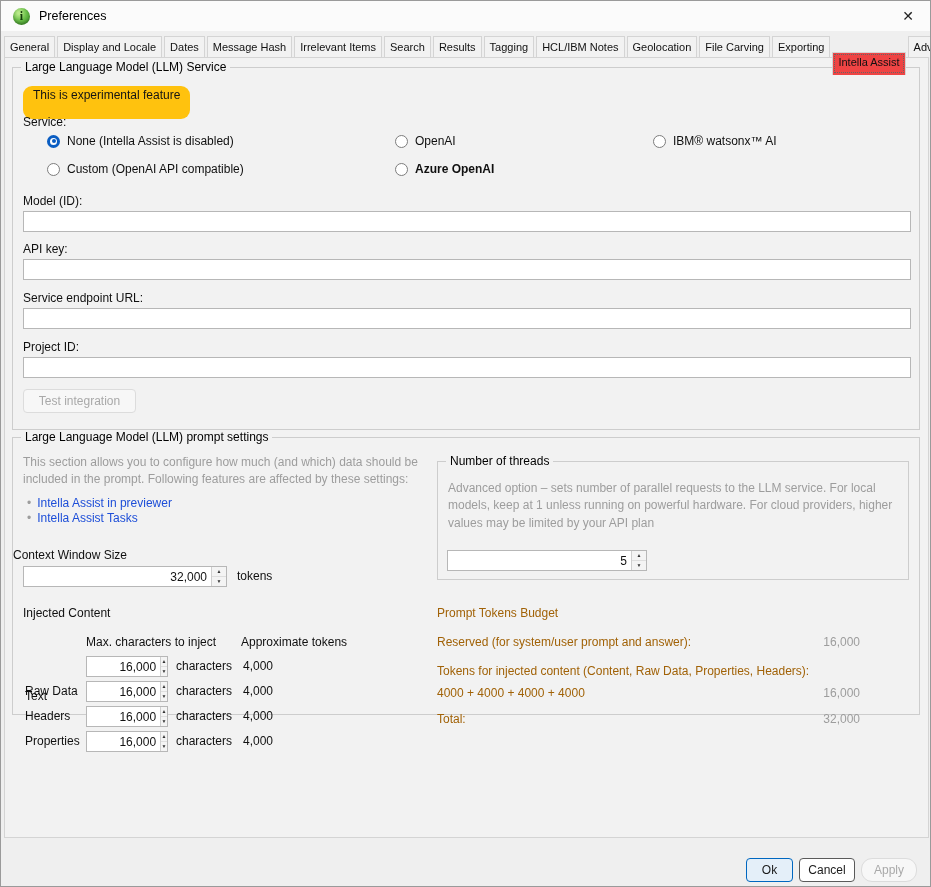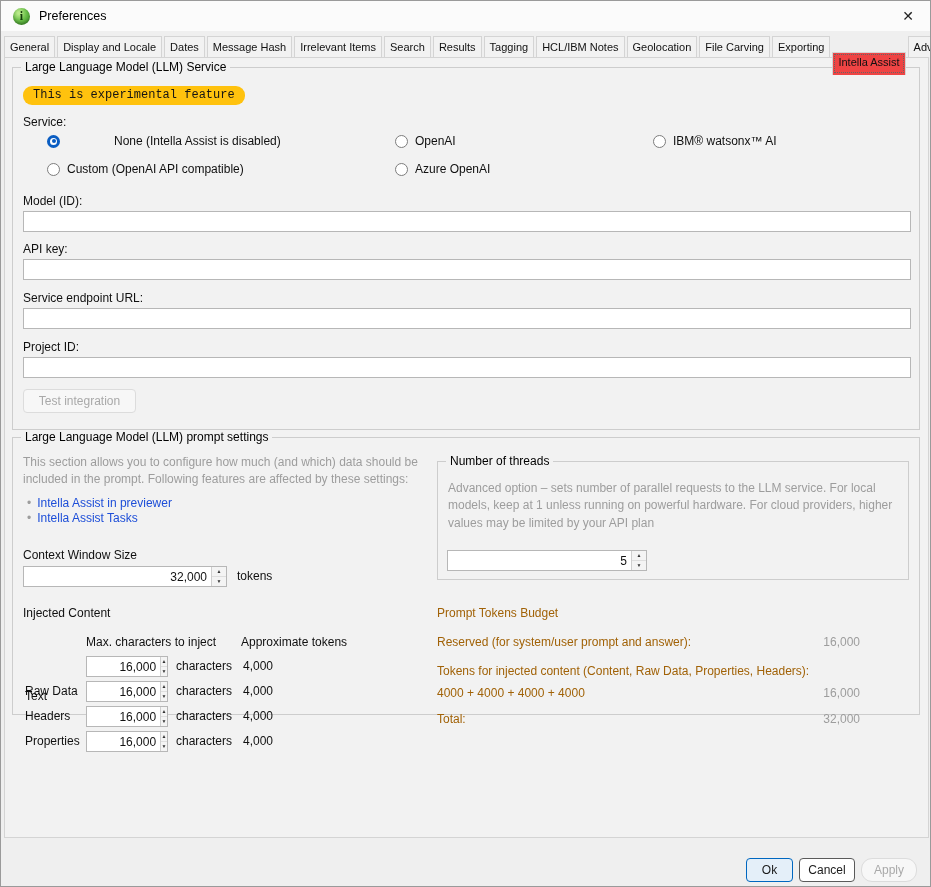--- a/index.html
+++ b/index.html
@@ -47,21 +47,21 @@
   }
   .groupbox {
     position:absolute; border:1px solid #cdcdcd; background:#f2f2f2;
   }
   .groupbox > .gb-label {
     position:absolute; top:-8px; left:8px; background:#f2f2f2;
     padding:0 4px; font-size:12px; color:#000; white-space:nowrap;
   }
   .badge {
     position:absolute; display:inline-block; background:#ffc20e; color:#141414;
-    border-radius:9px; padding:2px 10px 3px; font-size:12px;font-family:Liberation Mono, monospace;
+    border-radius:9px; padding:2px 10px 17px; font-size:12px;
   }
   .lbl { position:absolute; font-size:12px; color:#101010; white-space:nowrap; }
   .gray { color:#a16207; }
   .txt {
     position:absolute; height:21px; background:#fff; border:1px solid #b7b7b7;
     font-family:"Liberation Sans", sans-serif; font-size:12px; padding:0 4px; color:#111;
   }
   
   .radio-row { position:absolute; display:flex; align-items:center; cursor:pointer; }
   .radio-circle {
@@ -138,38 +138,38 @@
 
   <div class="panel">
 
     <div class="groupbox" style="left:7px; top:9px; width:908px; height:363px;">
       <span class="gb-label">Large Language Model (LLM) Service</span>
 
       <span class="badge" style="left:10px; top:18px;">This is experimental feature</span>
 
       <span class="lbl" style="left:10px; top:47px;">Service:</span>
 
-      <div class="radio-row selected" style="left:34px; top:66px;gap:47px;">
+      <div class="radio-row selected" style="left:34px; top:66px;">
         <span class="radio-circle"></span>
         <span class="radio-label">None (Intella Assist is disabled)</span>
       </div>
       <div class="radio-row" style="left:382px; top:66px;">
         <span class="radio-circle"></span>
         <span class="radio-label">OpenAI</span>
       </div>
       <div class="radio-row" style="left:640px; top:66px;">
         <span class="radio-circle"></span>
         <span class="radio-label">IBM® watsonx™ AI</span>
       </div>
 
       <div class="radio-row" style="left:34px; top:94px;">
         <span class="radio-circle"></span>
         <span class="radio-label">Custom (OpenAI API compatible)</span>
       </div>
-      <div class="radio-row" style="left:382px; top:94px;">
+      <div class="radio-row" style="left:382px; top:94px;font-weight:bold;">
         <span class="radio-circle"></span>
         <span class="radio-label">Azure OpenAI</span>
       </div>
 
       <span class="lbl" style="left:10px; top:126px;">Model (ID):</span>
       <input class="txt" style="left: 10px; top: 143px; width: 888px;" value="">
 
       <span class="lbl" style="left:10px; top:174px;">API key:</span>
       <input class="txt" style="left: 10px; top: 191px; width: 888px;" value="">
 
@@ -183,21 +183,21 @@
     </div>
 
     <div class="groupbox" style="left:7px; top:379px; width:908px; height:278px;">
       <span class="gb-label">Large Language Model (LLM) prompt settings</span>
 
       <div class="desc" style="left:10px; top:16px; width:422px;">This section allows you to configure how much (and which) data should be included in the prompt. Following features are affected by these settings:</div>
 
       <div class="bullet" style="left:14px; top:58px;">Intella Assist in previewer</div>
       <div class="bullet" style="left:14px; top:73px;">Intella Assist Tasks</div>
 
-      <span class="lbl" style="left:10px; top:110px;text-align:center;">Context Window Size</span>
+      <span class="lbl" style="left:0; top:110px;text-align:center;">Context Window Size</span>
       <div class="spin" style="left:10px; top:128px; width:204px;">
         <input value="32,000" style="">
         <div class="arrows">
           <div class="up"></div>
           <div class="down"></div>
         </div>
       </div>
       <span class="lbl" style="left:224px; top:131px;">tokens</span>
 
       <span class="lbl" style="left:10px; top:168px;">Injected Content</span>

